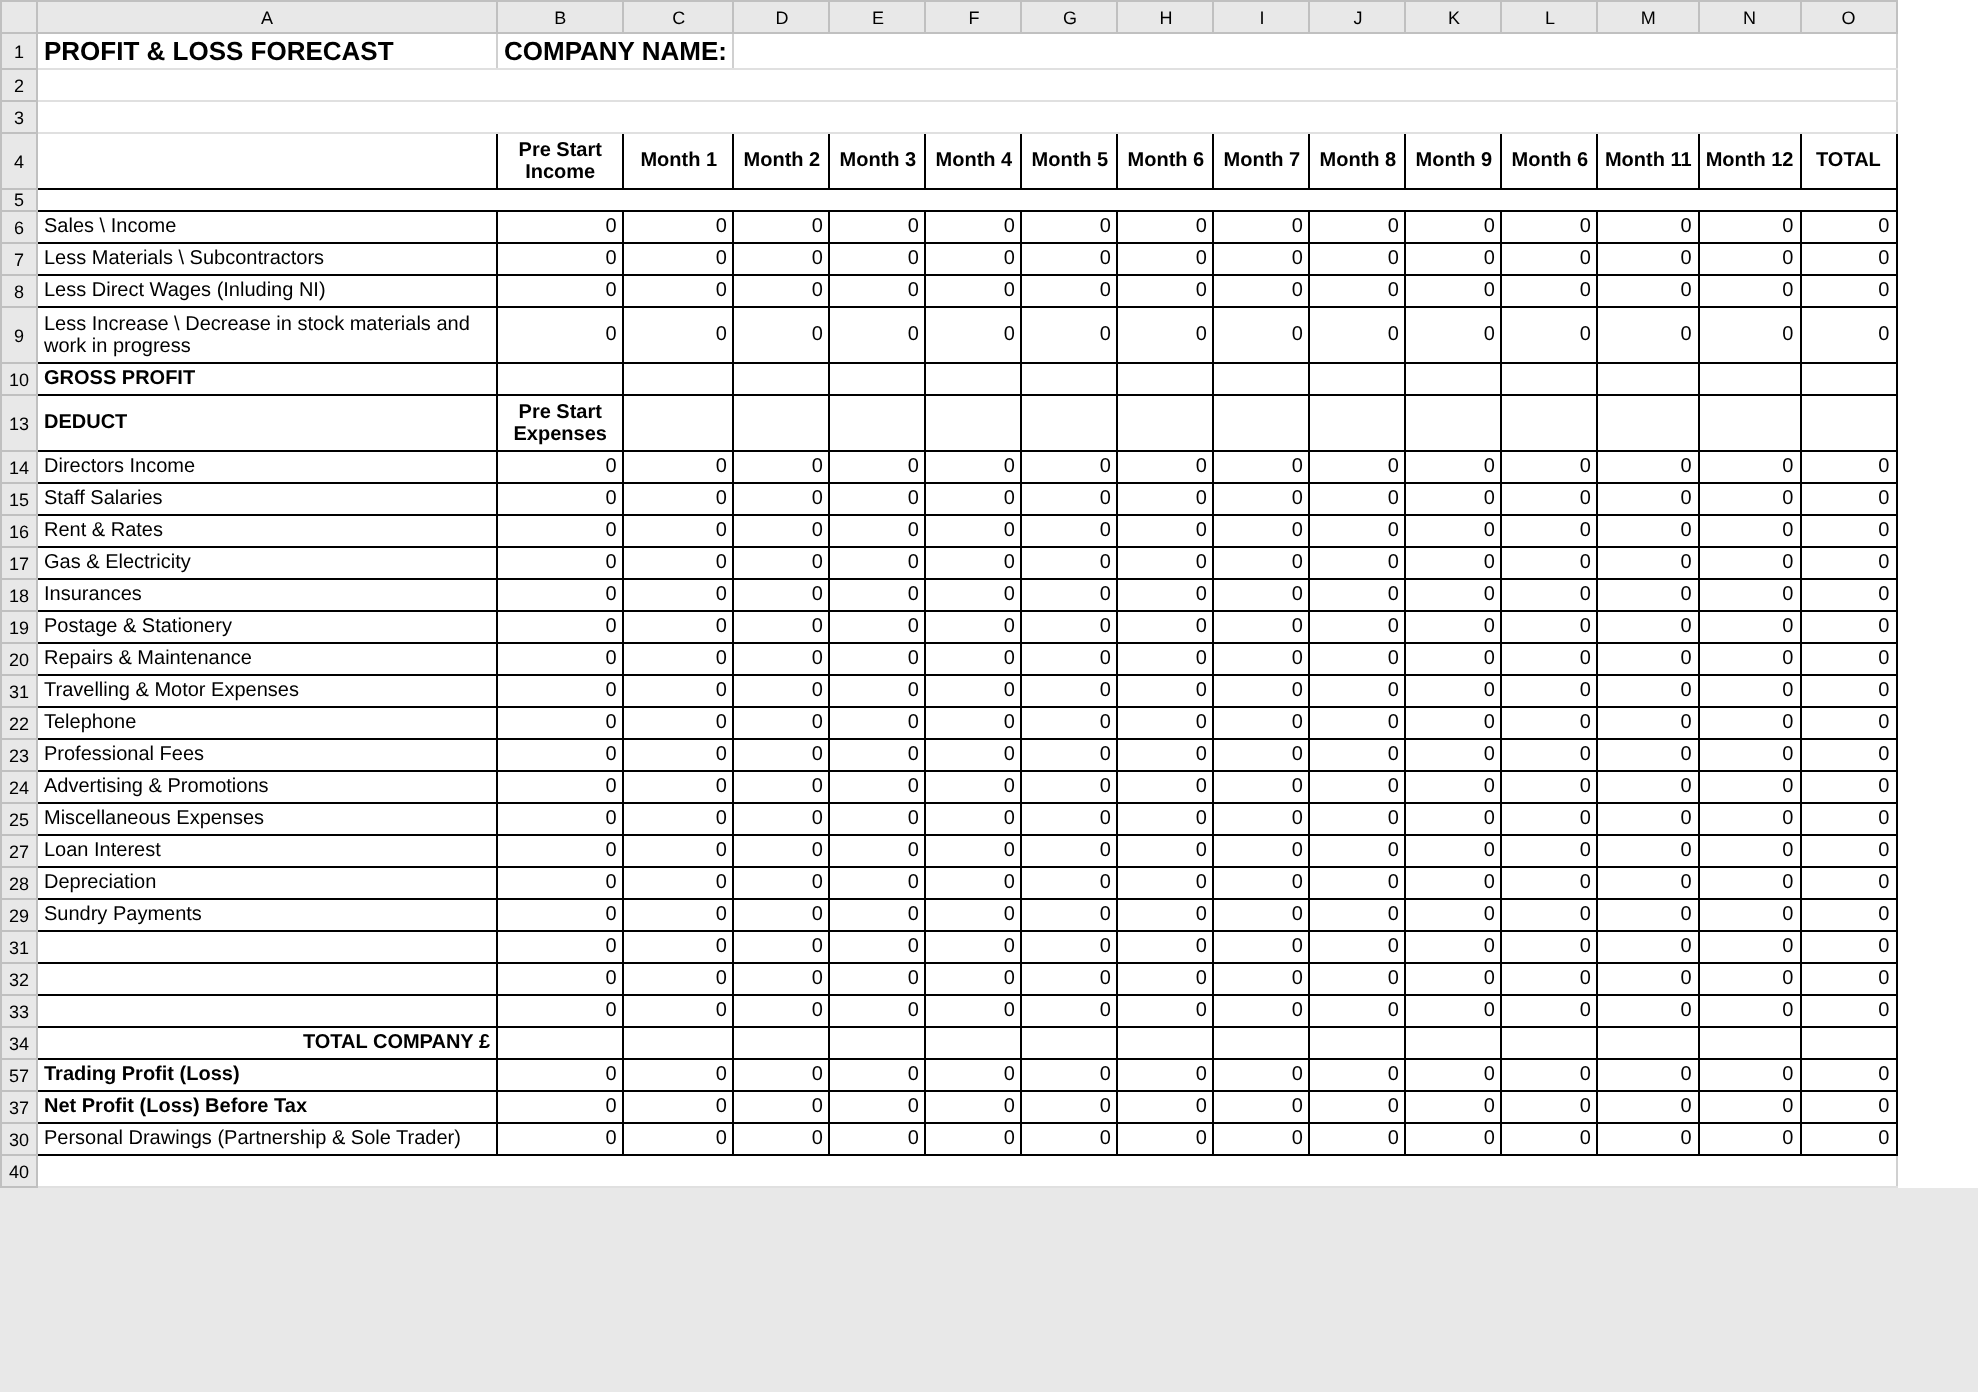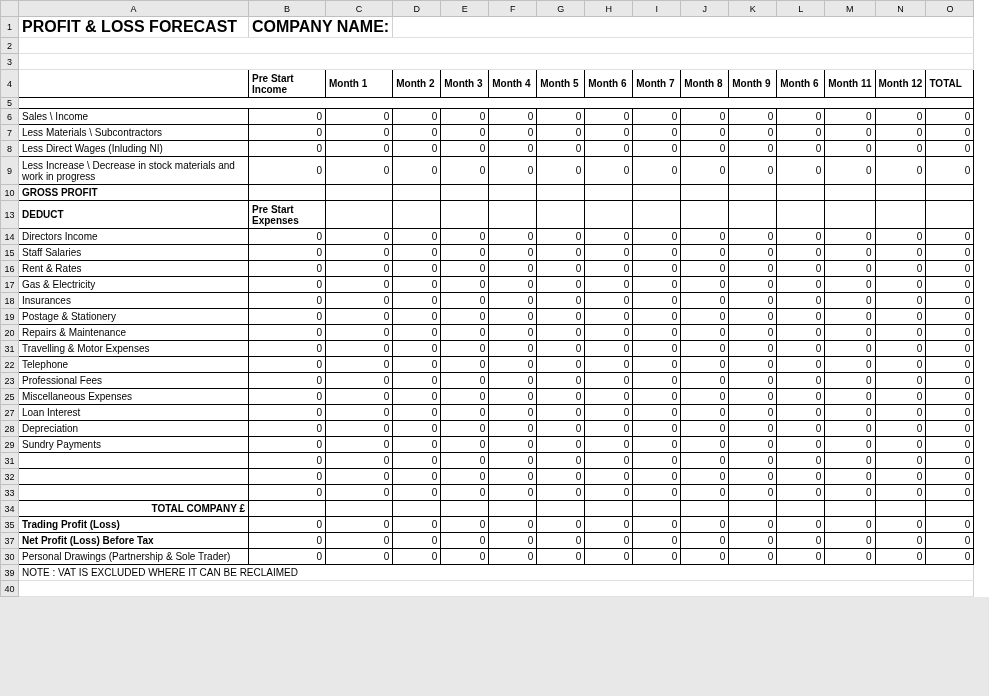--- a/index.html
+++ b/index.html
@@ -49,23 +49,23 @@
     height: 16px;
     background: #fff;
   }
   .cell.noborder {
     border: none;
     border-right: 1px solid #d0d0d0;
     border-bottom: 1px solid #e0e0e0;
   }
   .cell.tall { height: 28px; white-space: normal; line-height: 1.1; }
   .right { text-align: right; }
-  .center { text-align: left; }
+  .center { text-align: center; }
   .bold { font-weight: bold; }
-  .title { font-size: 16px; font-weight: bold; }
+  .title { font-size: 13px; font-weight: bold; }
   .w-a { width: 230px; }
   .w-b { width: 55px; }
   .w-n { width: 48px; }
   .w-tot { width: 48px; }
 </style>
 </head>
 <body>
 
 
 
@@ -442,20 +442,38 @@
           <td class="cell right">0</td>
           <td class="cell right">0</td>
           <td class="cell right">0</td>
           <td class="cell right">0</td>
           <td class="cell right">0</td>
           <td class="cell right">0</td>
           <td class="cell right">0</td>
           <td class="cell right">0</td>
         </tr>
         <tr>
+          <td class="row-head">24</td>
+          <td class="cell">Advertising &amp; Promotions</td>
+          <td class="cell right">0</td>
+          <td class="cell right">0</td>
+          <td class="cell right">0</td>
+          <td class="cell right">0</td>
+          <td class="cell right">0</td>
+          <td class="cell right">0</td>
+          <td class="cell right">0</td>
+          <td class="cell right">0</td>
+          <td class="cell right">0</td>
+          <td class="cell right">0</td>
+          <td class="cell right">0</td>
+          <td class="cell right">0</td>
+          <td class="cell right">0</td>
+          <td class="cell right">0</td>
+        </tr>
+        <tr>
           <td class="row-head">25</td>
           <td class="cell">Miscellaneous Expenses</td>
           <td class="cell right">0</td>
           <td class="cell right">0</td>
           <td class="cell right">0</td>
           <td class="cell right">0</td>
           <td class="cell right">0</td>
           <td class="cell right">0</td>
           <td class="cell right">0</td>
           <td class="cell right">0</td>
@@ -592,21 +610,21 @@
           <td class="cell"></td>
           <td class="cell"></td>
           <td class="cell"></td>
           <td class="cell"></td>
           <td class="cell"></td>
   </tr>
 
   </tbody>
       <tbody id="bottom-body">
         <tr>
-          <td class="row-head">35</td>
+          <td class="row-head">57</td>
           <td class="cell bold">Trading Profit (Loss)</td>
           <td class="cell right">0</td>
           <td class="cell right">0</td>
           <td class="cell right">0</td>
           <td class="cell right">0</td>
           <td class="cell right">0</td>
           <td class="cell right">0</td>
           <td class="cell right">0</td>
           <td class="cell right">0</td>
           <td class="cell right">0</td>
@@ -648,24 +666,20 @@
           <td class="cell right">0</td>
           <td class="cell right">0</td>
           <td class="cell right">0</td>
           <td class="cell right">0</td>
           <td class="cell right">0</td>
           <td class="cell right">0</td>
         </tr>
       </tbody>
 
   <tbody>
-        <tr>
-    <td class="row-head">39</td>
-    <td class="cell noborder" colspan="15">NOTE : VAT IS EXCLUDED WHERE IT CAN BE RECLAIMED</td>
-  </tr>
   <tr>
     <td class="row-head">40</td>
     <td class="cell noborder" colspan="15"></td>
   </tr>
 </tbody>
     </table>
 </div>
 
 
 

